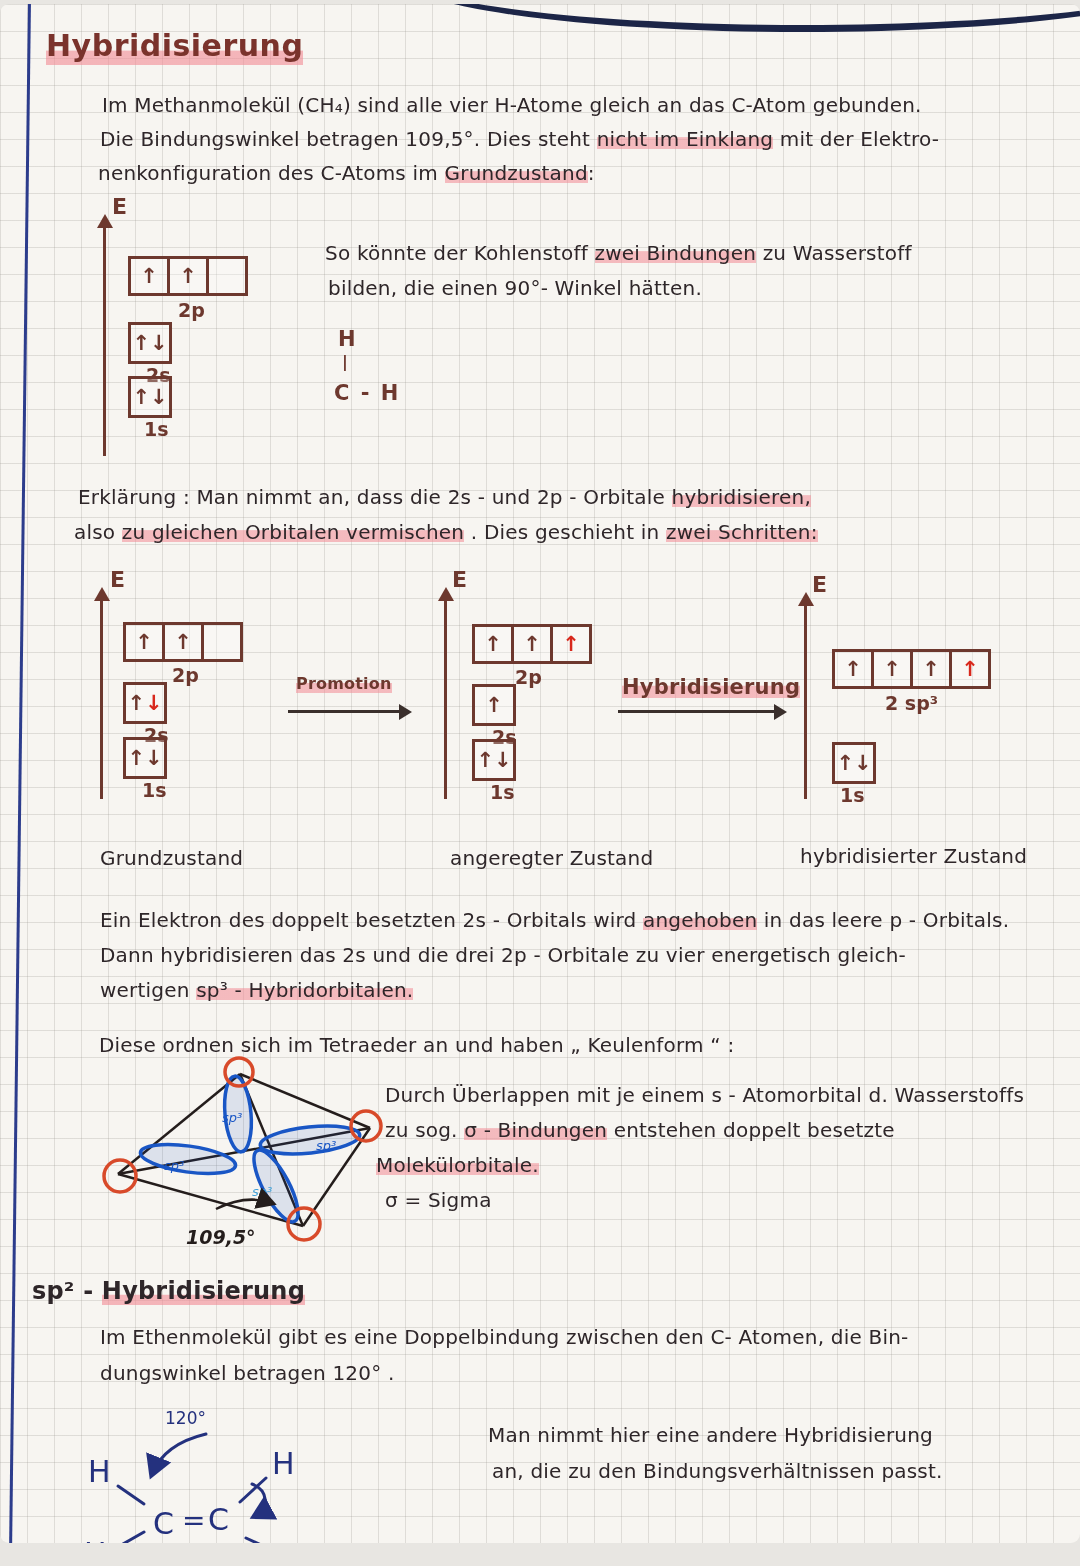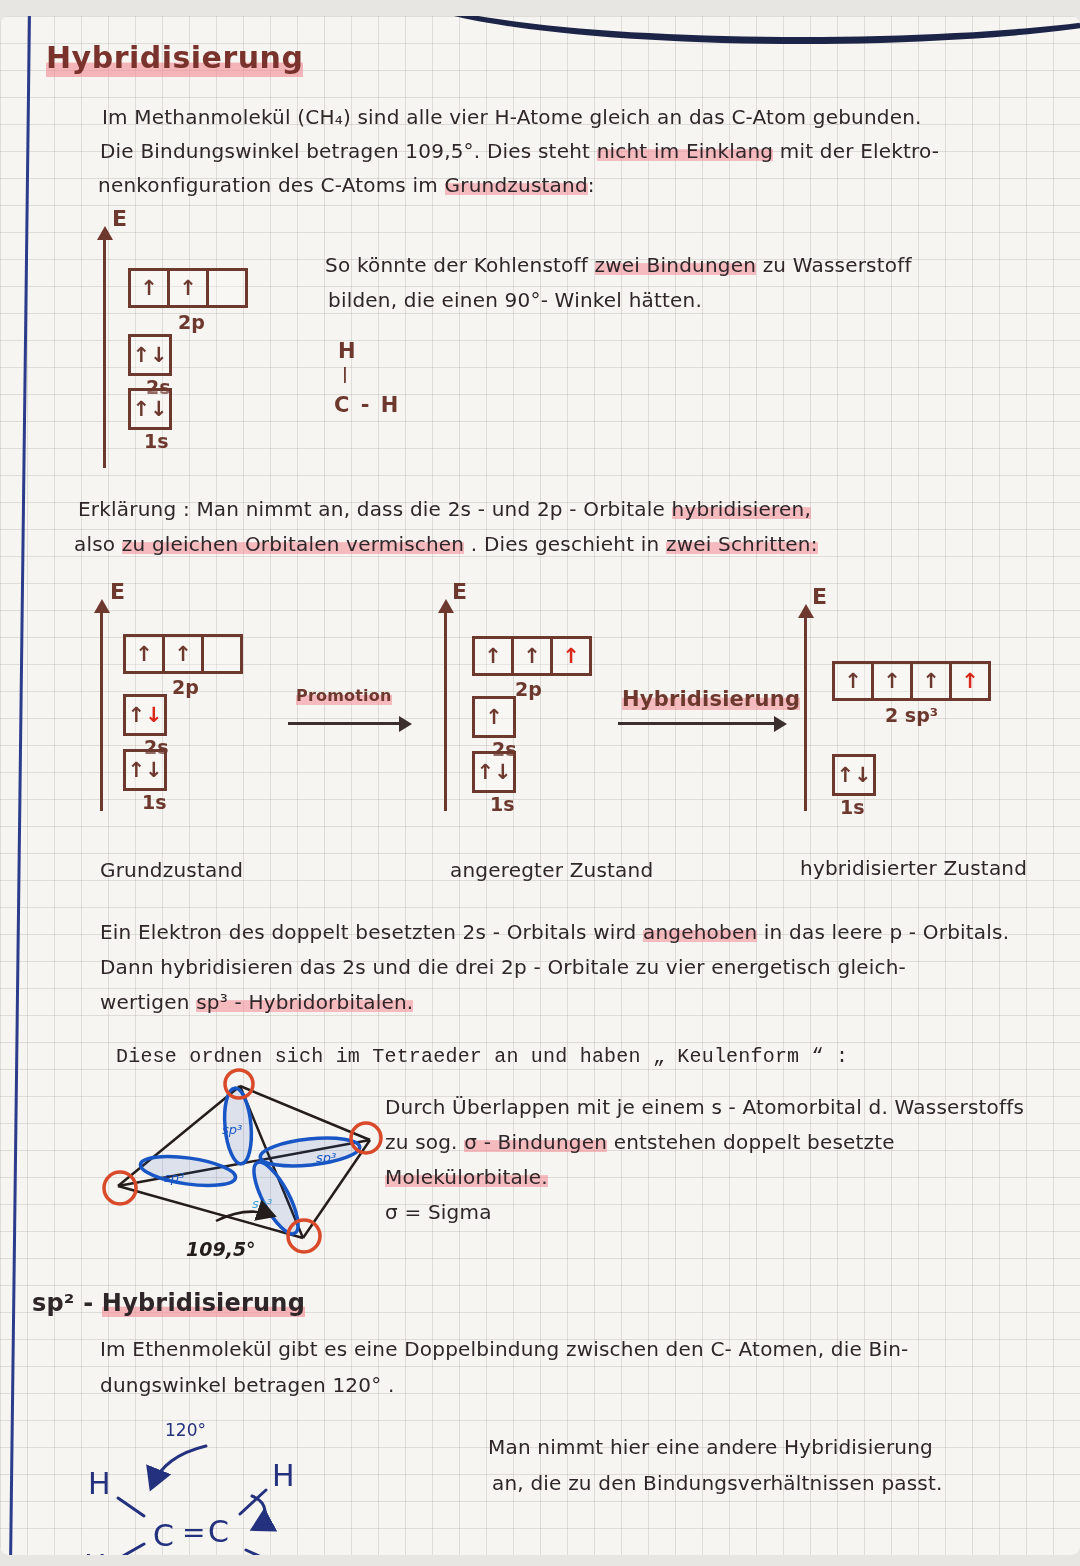--- a/index.html
+++ b/index.html
@@ -5,21 +5,21 @@
   :root{
     --ink-brown:#6d382e;
     --ink-black:#2e2629;
     --ink-red:#d8281c;
     --ink-blue:#1956c5;
     --ink-navy:#24317e;
     --hl-pink:#f28a94;
   }
   html,body{margin:0;padding:0;background:#e8e6e2;}
   #page{
-    position:relative;width:1080px;height:1539px;margin:16px auto;overflow:hidden;
+    position:relative;width:1080px;height:1539px;margin:4px auto;overflow:hidden;
     background-color:#f7f5f1;
     background-image:
       linear-gradient(to right, rgba(160,155,150,.28) 1px, transparent 1px),
       linear-gradient(to bottom, rgba(160,155,150,.28) 1px, transparent 1px);
     background-size:27px 27px;
     font-family:"DejaVu Sans", sans-serif;
     color:var(--ink-black);
     border-radius:9px;
   }
   .txt{position:absolute;font-size:20px;white-space:nowrap;letter-spacing:.2px;line-height:1.3;}
@@ -203,21 +203,21 @@
   <div class="txt" style="left:100px;top:903px;">
     <span>Ein Elektron des doppelt besetzten 2s - Orbitals wird </span><span class="mark">angehoben</span><span> in das leere p - Orbitals.</span>
   </div>
   <div class="txt" style="left:100px;top:938px;">
     <span>Dann hybridisieren das 2s und die drei 2p - Orbitale zu vier energetisch gleich-</span>
   </div>
   <div class="txt" style="left:100px;top:973px;">
     <span>wertigen </span><span class="mark">sp³ - Hybridorbitalen.</span>
   </div>
 
-  <div class="txt" style="left:116px;top:1028px;font-family:Liberation Mono, monospace;">Diese ordnen sich im Tetraeder an und haben „ Keulenform “ :</div>
+  <div class="txt" style="left:99px;top:1028px;">Diese ordnen sich im Tetraeder an und haben „ Keulenform “ :</div>
 
   <svg style="position:absolute;left:88px;top:1050px;" width="305" height="200" viewBox="0 0 305 200">
     <defs>
       <marker id="mblack" markerWidth="9" markerHeight="9" refX="6" refY="4.5" orient="auto">
         <path d="M0,0 L8,4.5 L0,9 Z" fill="#241d1c"></path>
       </marker>
     </defs>
 
     <g stroke="#241d1c" stroke-width="2.5" fill="none">
       <line x1="152" y1="20" x2="30" y2="120"></line>
@@ -248,21 +248,21 @@
     <text x="164" y="142" font-size="13" font-style="italic" fill="#3fa0d8">sp³</text>
 
     <path d="M 128,155 Q 158,140 184,149" stroke="#241d1c" stroke-width="2.5" fill="none" marker-end="url(#mblack)"></path>
     <text x="98" y="190" font-size="19" font-weight="bold" font-style="italic" fill="#241d1c">109,5°</text>
   </svg>
 
   <div class="txt" style="left:385px;top:1113px;">
     <span>zu sog. </span><span class="mark">σ - Bindungen</span><span> entstehen doppelt besetzte</span>
   </div>
   <div class="txt" style="left:385px;top:1078px;">Durch Überlappen mit je einem s - Atomorbital d. Wasserstoffs</div>
-  <div class="txt" style="left:385px;top:1148px;">
+  <div class="txt" style="left:376px;top:1148px;">
     <span class="mark">Molekülorbitale.</span>
   </div>
   <div class="txt" style="left:385px;top:1183px;">σ = Sigma</div>
 
   <div class="txt b" style="left:32px;top:1272px;font-size:24px;">
     <span>sp²</span><span> - </span><span class="mark-under">Hybridisierung</span>
   </div>
 
   <div class="txt" style="left:100px;top:1320px;">Im Ethenmolekül gibt es eine Doppelbindung zwischen den C- Atomen, die Bin-</div>
   <div class="txt" style="left:100px;top:1356px;">dungswinkel betragen 120° .</div>

